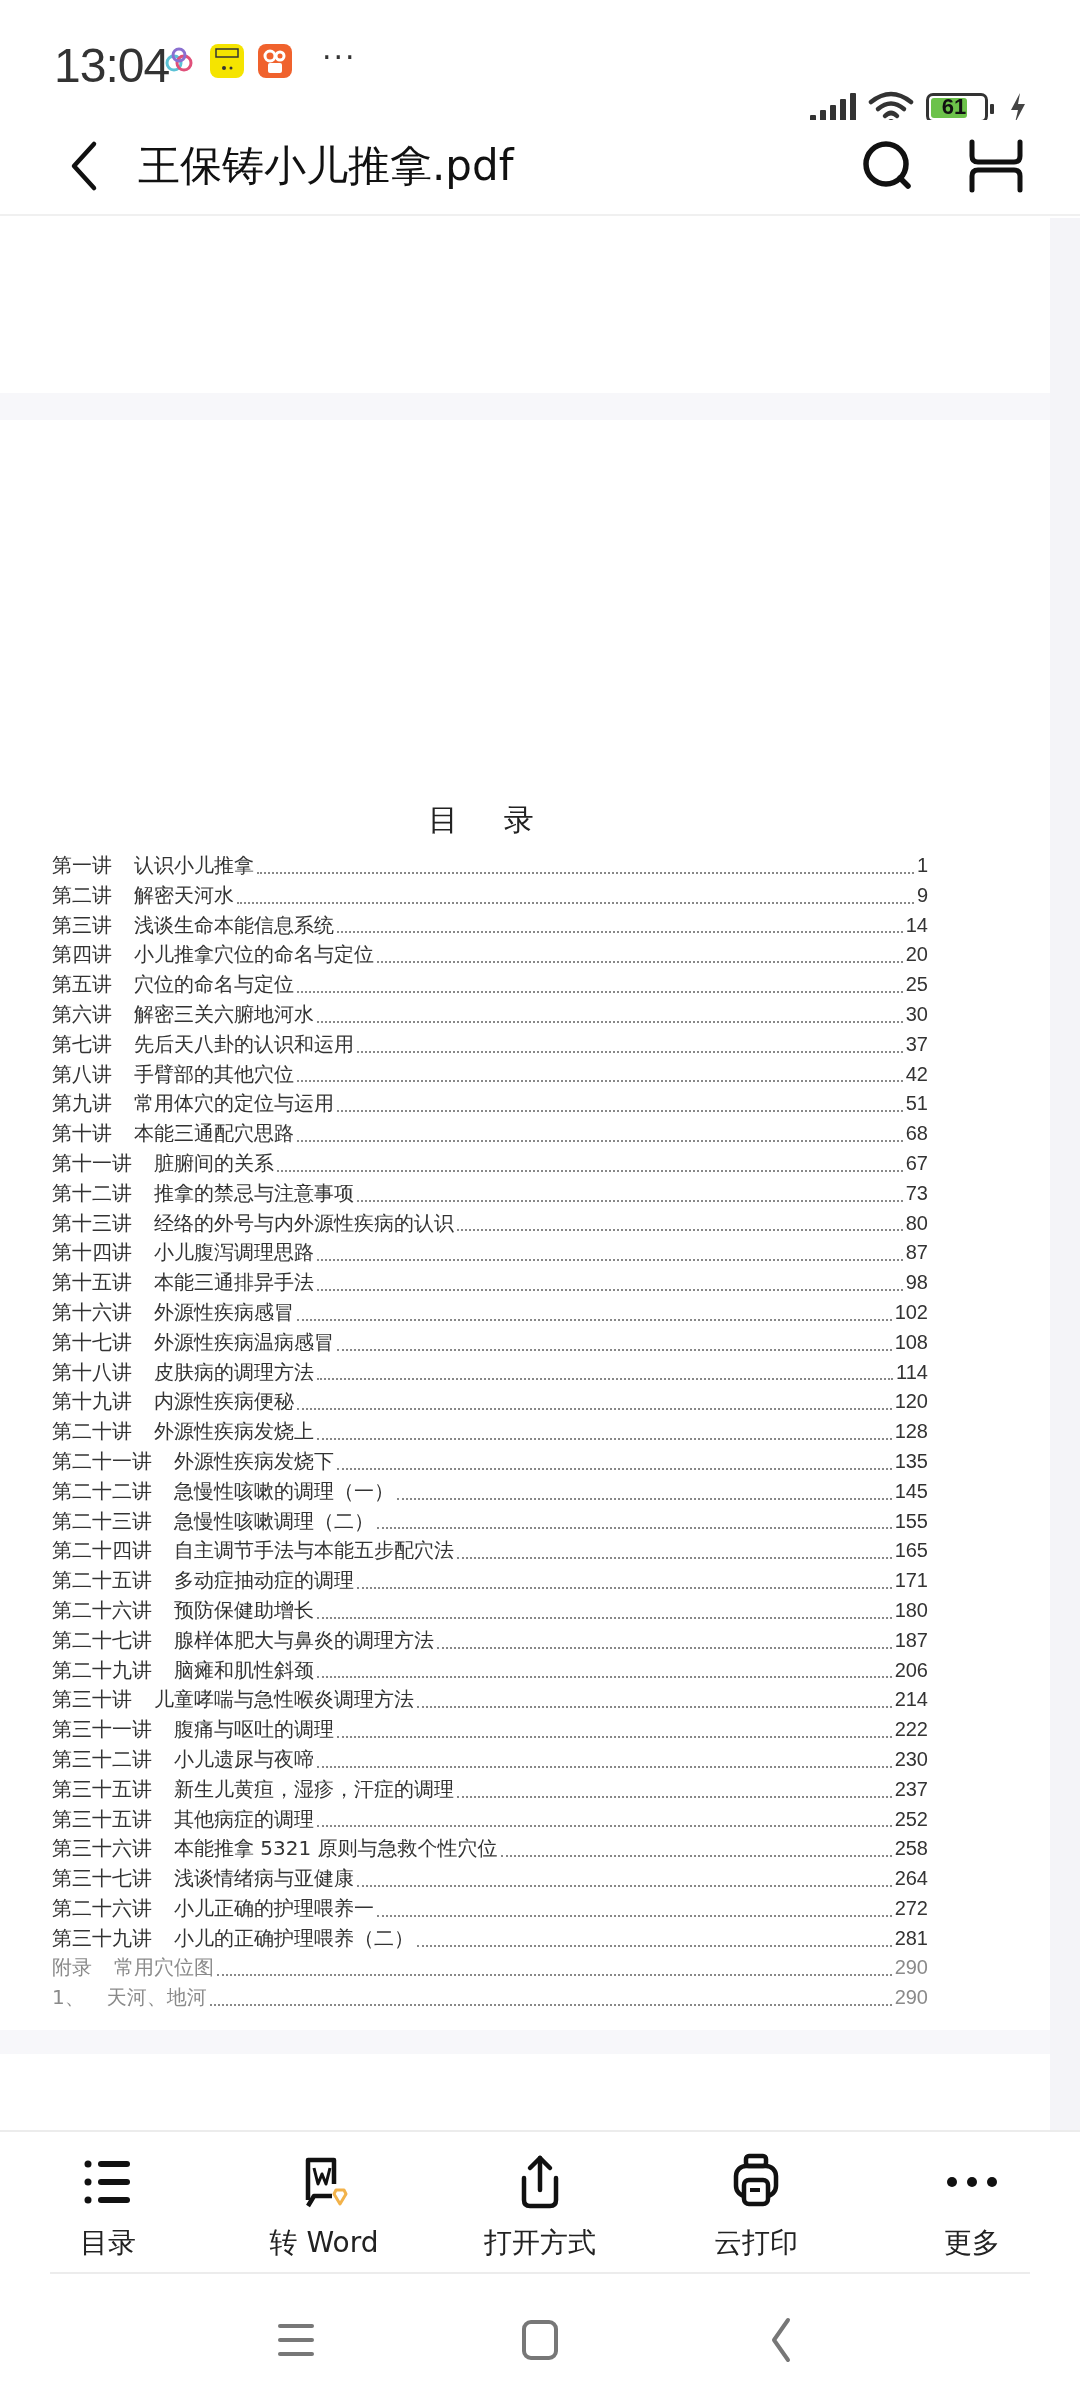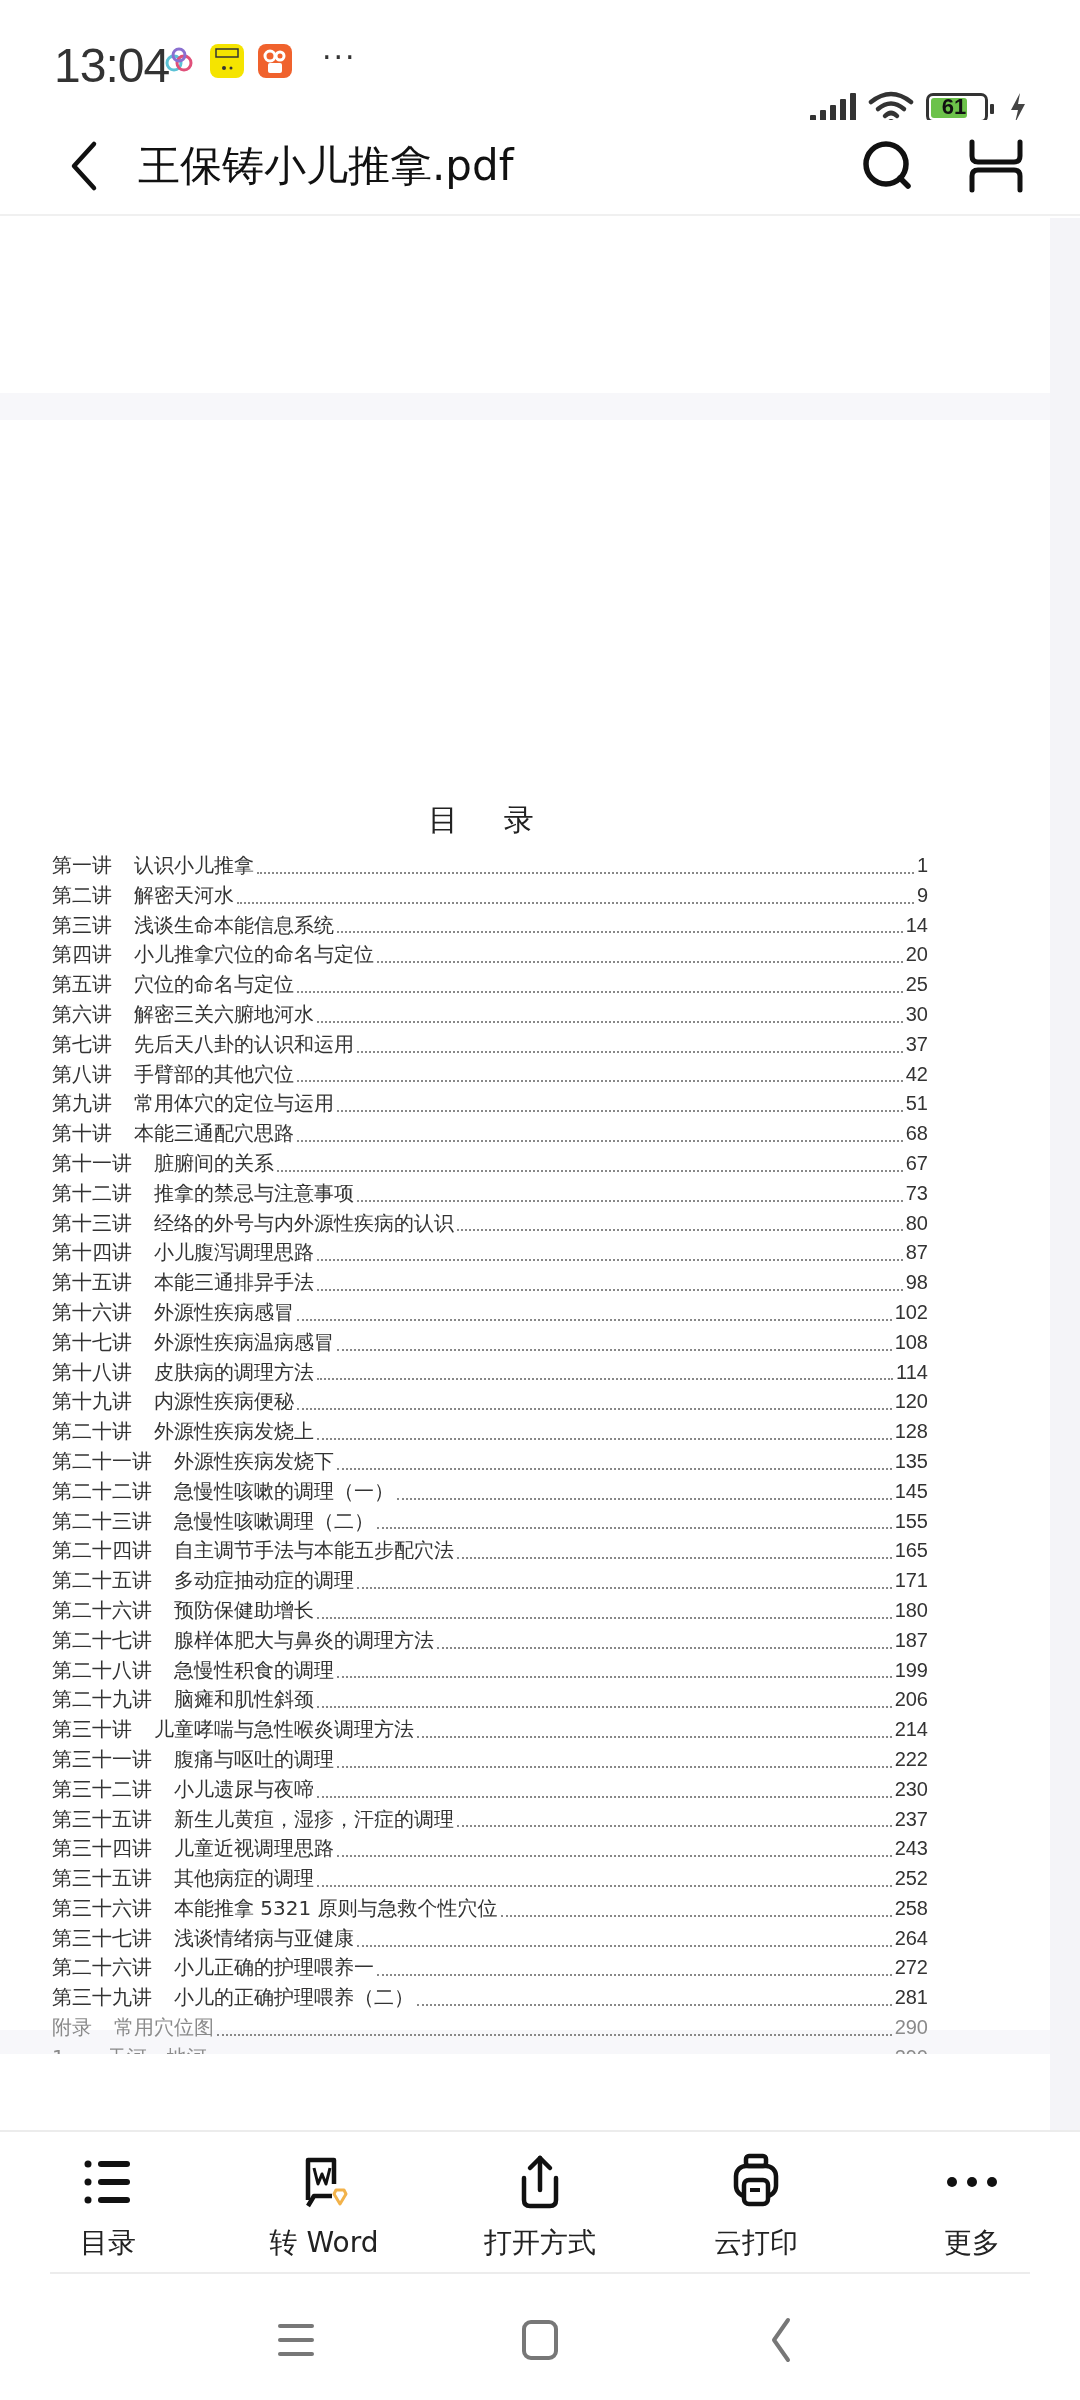--- a/index.html
+++ b/index.html
@@ -297,26 +297,20 @@
           <span class="toc-dots"></span>
           <span class="toc-page">180</span>
         </div>
         <div class="toc-row">
           <span class="toc-num">第二十七讲</span>
           <span class="toc-label">腺样体肥大与鼻炎的调理方法</span>
           <span class="toc-dots"></span>
           <span class="toc-page">187</span>
         </div>
         <div class="toc-row">
-          <span class="toc-num">第二十八讲</span>
-          <span class="toc-label">急慢性积食的调理</span>
-          <span class="toc-dots"></span>
-          <span class="toc-page">199</span>
-        </div>
-        <div class="toc-row">
           <span class="toc-num">第二十九讲</span>
           <span class="toc-label">脑瘫和肌性斜颈</span>
           <span class="toc-dots"></span>
           <span class="toc-page">206</span>
         </div>
         <div class="toc-row">
           <span class="toc-num">第三十讲</span>
           <span class="toc-label">儿童哮喘与急性喉炎调理方法</span>
           <span class="toc-dots"></span>
           <span class="toc-page">214</span>
@@ -331,26 +325,20 @@
           <span class="toc-num">第三十二讲</span>
           <span class="toc-label">小儿遗尿与夜啼</span>
           <span class="toc-dots"></span>
           <span class="toc-page">230</span>
         </div>
         <div class="toc-row">
           <span class="toc-num">第三十五讲</span>
           <span class="toc-label">新生儿黄疸，湿疹，汗症的调理</span>
           <span class="toc-dots"></span>
           <span class="toc-page">237</span>
-        </div>
-        <div class="toc-row">
-          <span class="toc-num">第三十四讲</span>
-          <span class="toc-label">儿童近视调理思路</span>
-          <span class="toc-dots"></span>
-          <span class="toc-page">243</span>
         </div>
         <div class="toc-row">
           <span class="toc-num">第三十五讲</span>
           <span class="toc-label">其他病症的调理</span>
           <span class="toc-dots"></span>
           <span class="toc-page">252</span>
         </div>
         <div class="toc-row">
           <span class="toc-num">第三十六讲</span>
           <span class="toc-label">本能推拿 5321 原则与急救个性穴位</span>

